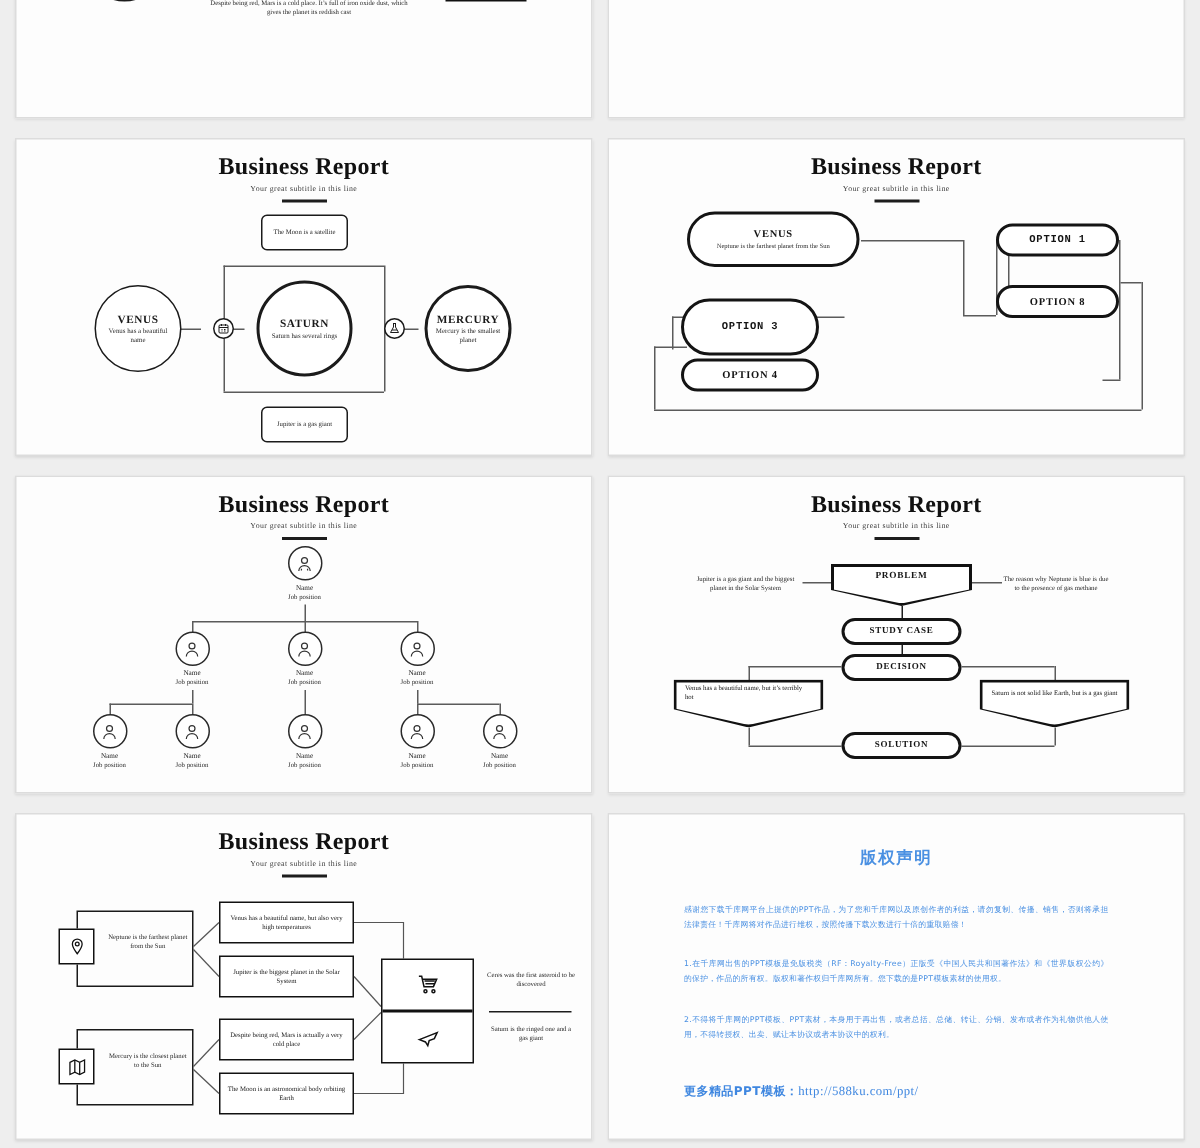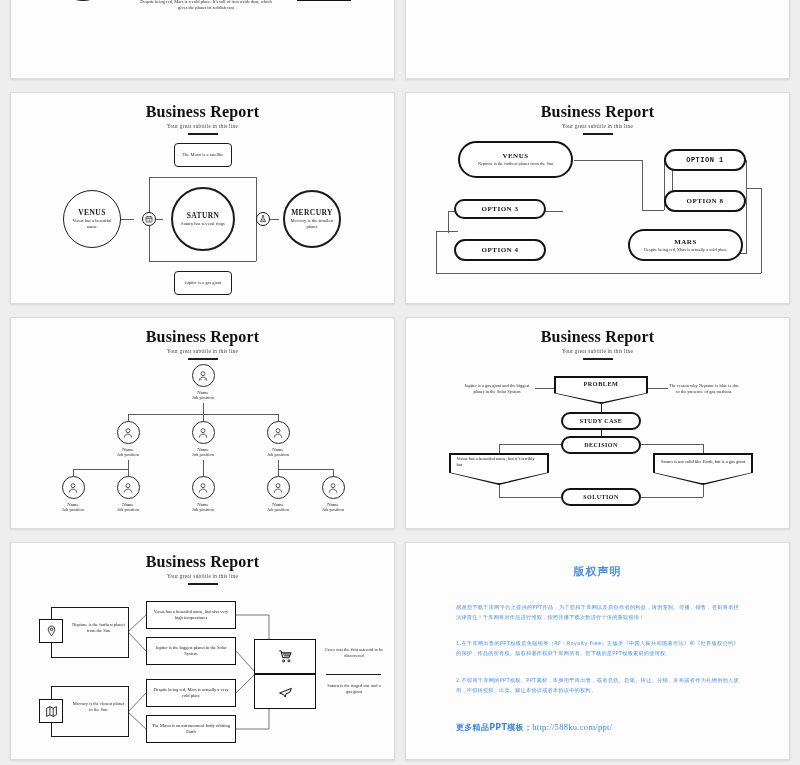--- a/index.html
+++ b/index.html
@@ -214,38 +214,34 @@
       <div class="ln v" style="left:42px; top:118px; height:22px;"></div>
       <div class="ln h" style="left:42px; top:118px; width:14px;"></div>
       <div class="ln h" style="left:135px; top:118px; width:22px;"></div>
       <div class="ln v" style="left:157px; top:118px; height:0px;"></div>
 
       <div class="pill" style="left:52px; top:48px; width:115px; height:37px;">
         <div class="hd">VENUS</div>
         <div class="tx">Neptune is the farthest planet from the Sun</div>
       </div>
 
-      <div class="pill" style="left:48px; top:106px; width:92px; height:20px;">
+      <div class="pill" style="left:48px; top:106px; width:92px; height:38px;font-family:Liberation Mono, monospace;">
         <div class="hd">OPTION 3</div>
       </div>
       <div class="pill" style="left:48px; top:146px; width:92px; height:22px;">
         <div class="hd">OPTION 4</div>
       </div>
 
       <div class="pill" style="left:258px; top:56px; width:82px; height:22px;font-family:Liberation Mono, monospace;">
         <div class="hd">OPTION 1</div>
       </div>
       <div class="pill" style="left:258px; top:97px; width:82px; height:22px;">
         <div class="hd">OPTION 8</div>
       </div>
 
-      <div class="pill" style="left:222px; top:136px; width:115px; height:32px;">
-        <div class="hd">MARS</div>
-        <div class="tx">Despite being red, Mars is actually a cold place</div>
-      </div>
     </div>
   </div>
 
   <div class="slide" style="left:10px; top:317px; width:385px; height:212px;">
     <div class="slide-inner">
       <div class="s-title">Business Report</div>
       <div class="s-sub">Your great subtitle in this line</div>
       <div class="s-rule"></div>
 
       <div class="person" style="left:165px; top:46px;">

